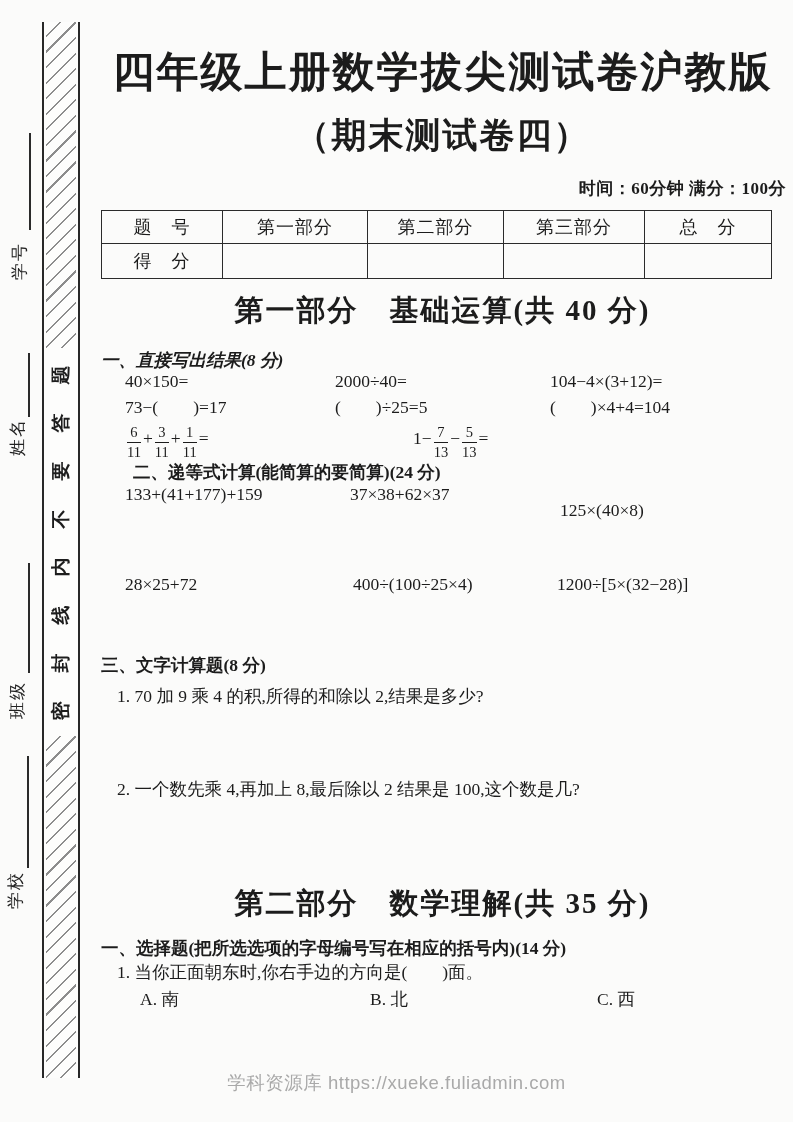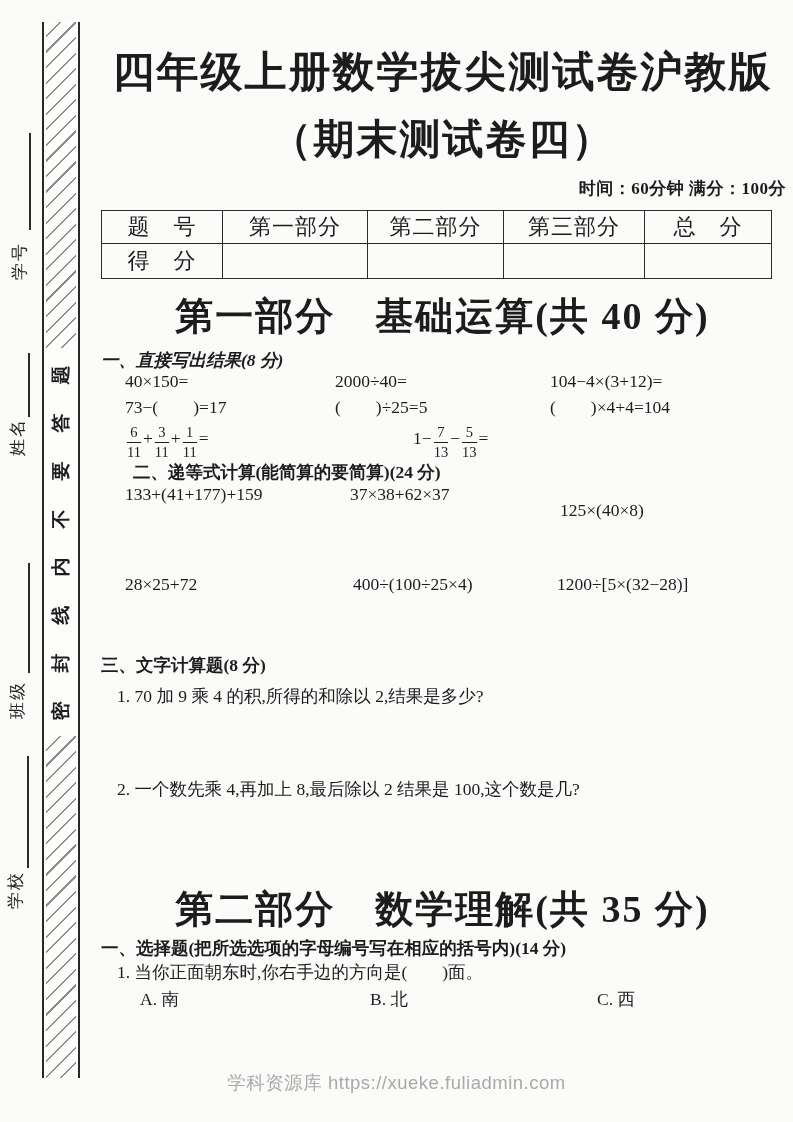--- a/index.html
+++ b/index.html
@@ -55,40 +55,40 @@
   
   .main{position:absolute;left:95px;top:0;width:695px;height:1122px;}
   .abs{position:absolute;}
 
   .paper-title{
     top:44px;left:0;width:100%;text-align:center;
     font-size:42px;font-weight:bold;letter-spacing:2px;white-space:nowrap;
   }
   .paper-subtitle{
     top:112px;left:0;width:100%;text-align:center;
-    font-size:41px;font-weight:bold;letter-spacing:2px;
+    font-size:35px;font-weight:bold;letter-spacing:2px;
   }
   .meta{
     top:177px;right:4px;font-size:17px;font-weight:bold;letter-spacing:.5px;
   }
 
   table.score{
     top:210px;left:6px;position:absolute;border-collapse:collapse;
     table-layout:fixed;
   }
   table.score td{
     border:1.6px solid #2b2b2b;text-align:center;vertical-align:middle;
-    font-size:22px;letter-spacing:1px;padding:0;
+    font-size:18px;letter-spacing:1px;padding:0;
   }
   table.score tr:first-child td{height:32px;}
   table.score tr:last-child td{height:34px;}
 
   .part-heading{
     left:0;width:100%;text-align:center;
-    font-size:38px;font-weight:bold;letter-spacing:2px;white-space:nowrap;
+    font-size:29px;font-weight:bold;letter-spacing:2px;white-space:nowrap;
   }
   .ph-1{top:291px;}
   .ph-2{top:884px;}
 
   .sec-title{left:6px;font-size:17.5px;font-weight:bold;white-space:nowrap;}
   .st-1{top:348px;font-style:italic;}
   .st-2{top:460px;margin-left:32px;}
   .st-3{top:653px;}
   .st-c{top:936px;}
 

